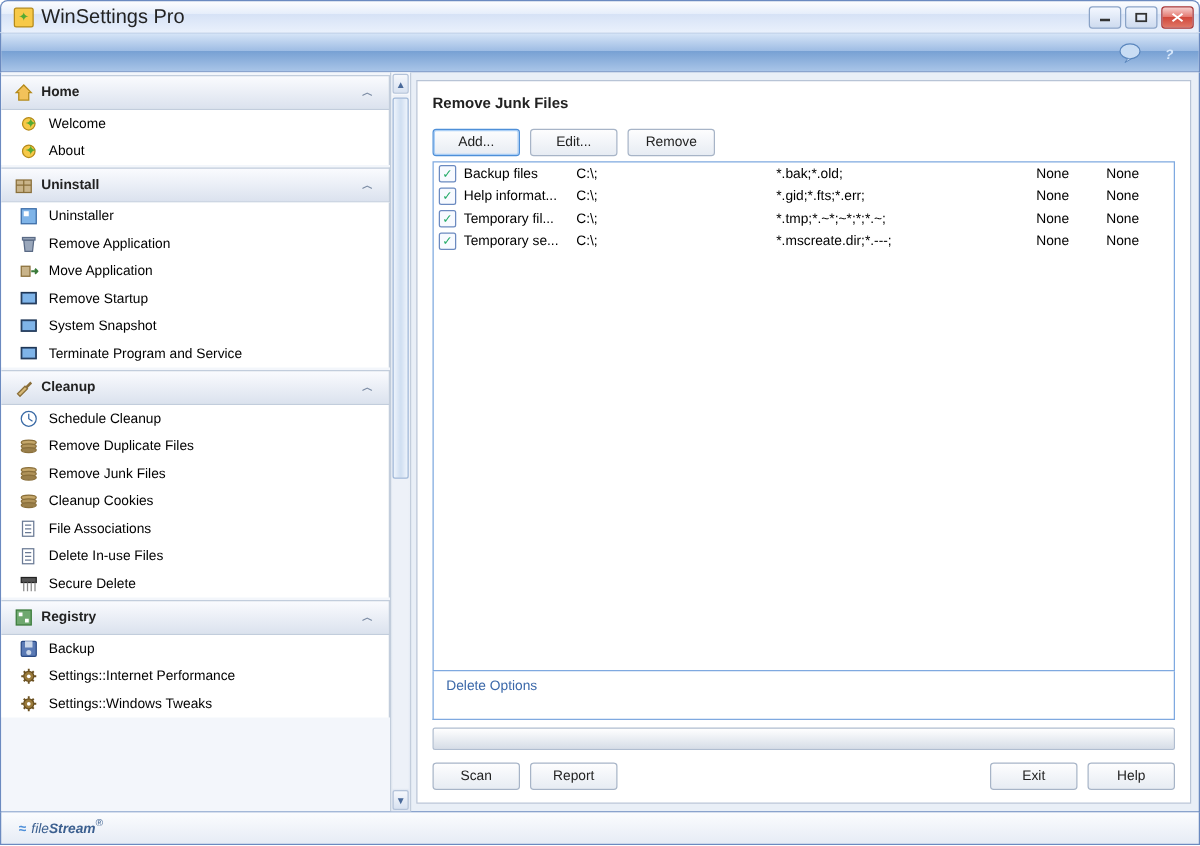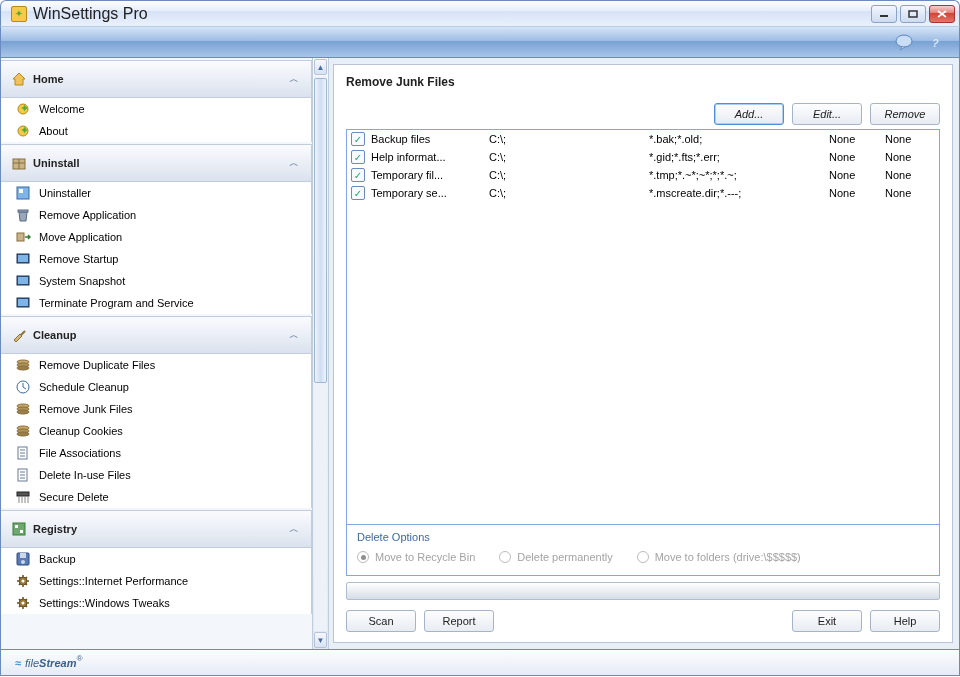--- a/index.html
+++ b/index.html
@@ -23,39 +23,39 @@
 .frame { display: flex; height: 592px; border: 1px solid #6b8ac0; border-top: 0; background: #e9eff7; }
 
 
 .sidebar { width: 328px; background: #f3f6fb; border-right: 1px solid #c2cddc; display: flex; flex-direction: column; position: relative; }
 .sidebar-scroll { position: absolute; right: 0; top: 0; bottom: 0; width: 16px; background: linear-gradient(#f6f8fc,#e3e9f3); border-left: 1px solid #c2cddc; display: flex; flex-direction: column; }
 .scroll-btn { height: 16px; background: linear-gradient(#f6f8fc,#d8e2f1); border: 1px solid #b4c3d9; margin: 1px; border-radius: 2px; display: flex; align-items: center; justify-content: center; font-size: 8px; color: #4a6a9a; }
 .scroll-track { flex: 1; background: #edf1f8; margin: 0 1px; position: relative; }
 .scroll-thumb { position: absolute; top: 2px; left: 0; right: 0; height: 55%; background: linear-gradient(90deg,#eef4fc,#cfdef1,#eef4fc); border: 1px solid #9fb7d7; border-radius: 2px; }
 .sidebar-inner { overflow: hidden; height: 100%; margin-right: 16px; }
 
-.section-hdr { height: 38px; background: linear-gradient(#fafbfe,#dbe2ee); border: 1px solid #c2cddc; border-left: 0; margin-top: 2px; display: flex; align-items: center; padding: 0 10px; font-weight: bold; color: #222; }
+.section-hdr { height: 28px; background: linear-gradient(#fafbfe,#dbe2ee); border: 1px solid #c2cddc; border-left: 0; margin-top: 2px; display: flex; align-items: center; padding: 0 10px; font-weight: bold; color: #222; }
 .section-hdr .hdr-icon { width: 16px; height: 16px; margin-right: 6px; display: flex; align-items: center; justify-content: center; }
 .section-hdr .collapse { margin-left: auto; width: 14px; height: 14px; color: #7a8aa3; font-size: 9px; display: flex; align-items: center; justify-content: center; }
 .section-body { background: #fff; border-right: 1px solid #c2cddc; }
 .nav-item { height: 22px; display: flex; align-items: center; padding: 0 10px 0 14px; cursor: default; }
 .nav-item .nav-icon { width: 16px; height: 16px; margin-right: 8px; display: flex; align-items: center; justify-content: center; font-size: 12px; }
 
 
 .content { flex: 1; background: #fff; margin: 6px 6px 6px 4px; border: 1px solid #b8c4d6; padding: 10px 12px; display: flex; flex-direction: column; }
 .content-title { font-weight: bold; font-size: 12px; color: #222; margin-bottom: 14px; }
 
-.top-btn-row { display: flex; justify-content: flex-end; gap: 8px; margin-bottom: 4px; font-style: italic; }
+.top-btn-row { display: flex; gap: 8px; margin-bottom: 4px; }
 .btn { min-width: 70px; height: 22px; padding: 0 12px; background: linear-gradient(#fdfdfe,#e7ecf3); border: 1px solid #a7b4c7; border-radius: 3px; display: flex; align-items: center; justify-content: center; color: #222; }
 .btn.primary { border-color: #4e8fd8; box-shadow: 0 0 0 1px #a9cef6 inset; }
 
 .file-list { flex: 1; border: 1px solid #7fa9e0; background: #fff; overflow: hidden; }
 .file-row { display: flex; align-items: center; height: 18px; padding: 0 4px; }
 .file-row .chk { width: 14px; height: 14px; border: 1px solid #6b8ac0; border-radius: 2px; margin-right: 6px; display: flex; align-items: center; justify-content: center; color: #2a6; font-size: 10px; background: #f7faff; }
-.col-name { width: 118px; white-space: nowrap; overflow: hidden; text-overflow: ellipsis; }
+.col-name { width: 90px; white-space: nowrap; overflow: hidden; text-overflow: ellipsis; }
 .col-drive { width: 160px; }
 .col-mask { flex: 1; }
 .col-n1 { width: 56px; }
 .col-n2 { width: 50px; }
 
 .delete-opts { border: 1px solid #7fa9e0; border-top: 0; padding: 6px 10px 12px; margin-bottom: 6px; }
 .delete-opts .legend { color: #3b68a9; margin-bottom: 8px; }
 .radio-row { display: flex; gap: 24px; }
 .radio { display: flex; align-items: center; gap: 6px; color: #a3a3a3; }
 .radio .dot { width: 12px; height: 12px; border: 1px solid #bcbcbc; border-radius: 50%; display: flex; align-items: center; justify-content: center; }
@@ -221,35 +221,35 @@
               <line x1="10" y1="8" x2="14" y2="4" stroke="#8a6f3a" stroke-width="2"></line>
             </svg>
           </span>
           <span>Cleanup</span>
           <span class="collapse">︿</span>
         </div>
         <div class="section-body">
           <div class="nav-item">
             <span class="nav-icon">
               <svg width="16" height="16">
+                <circle cx="8" cy="8" r="6" fill="#fff" stroke="#3a6aa5"></circle>
+                <path d="M8 4 V8 L11 10" stroke="#3a6aa5" fill="none"></path>
+              </svg>
+            </span>
+            <span>Schedule Cleanup</span>
+          </div>
+          <div class="nav-item">
+            <span class="nav-icon">
+              <svg width="16" height="16">
                 <ellipse cx="8" cy="5" rx="6" ry="2" fill="#c5a76a" stroke="#8a6f3a"></ellipse>
                 <ellipse cx="8" cy="8" rx="6" ry="2" fill="#b0935a" stroke="#8a6f3a"></ellipse>
                 <ellipse cx="8" cy="11" rx="6" ry="2" fill="#9a7f4a" stroke="#8a6f3a"></ellipse>
               </svg>
             </span>
             <span>Remove Duplicate Files</span>
-          </div>
-          <div class="nav-item">
-            <span class="nav-icon">
-              <svg width="16" height="16">
-                <circle cx="8" cy="8" r="6" fill="#fff" stroke="#3a6aa5"></circle>
-                <path d="M8 4 V8 L11 10" stroke="#3a6aa5" fill="none"></path>
-              </svg>
-            </span>
-            <span>Schedule Cleanup</span>
           </div>
           <div class="nav-item">
             <span class="nav-icon">
               <svg width="16" height="16">
                 <ellipse cx="8" cy="5" rx="6" ry="2" fill="#c5a76a" stroke="#8a6f3a"></ellipse>
                 <ellipse cx="8" cy="8" rx="6" ry="2" fill="#b0935a" stroke="#8a6f3a"></ellipse>
                 <ellipse cx="8" cy="11" rx="6" ry="2" fill="#9a7f4a" stroke="#8a6f3a"></ellipse>
               </svg>
             </span>
             <span>Remove Junk Files</span>
@@ -384,34 +384,20 @@
           <span class="col-name">Temporary se...</span>
           <span class="col-drive">C:\;</span>
           <span class="col-mask">*.mscreate.dir;*.---;</span>
           <span class="col-n1">None</span>
           <span class="col-n2">None</span>
         </div>
       </div>
 
     <div class="delete-opts">
       <div class="legend">Delete Options</div>
-      <div class="radio-row" id="radio-row">
-          <div class="radio sel">
-            <span class="dot"></span>
-            <span>Move to Recycle Bin</span>
-          </div>
-          <div class="radio">
-            <span class="dot"></span>
-            <span>Delete permanently</span>
-          </div>
-          <div class="radio">
-            <span class="dot"></span>
-            <span>Move to folders (drive:\$$$$$)</span>
-          </div>
-        </div>
     </div>
 
     <div class="progress"></div>
 
     <div class="bottom-row">
       <div class="btn">Scan</div>
       <div class="btn">Report</div>
       <div class="spacer"></div>
       <div class="btn">Exit</div>
       <div class="btn">Help</div>

